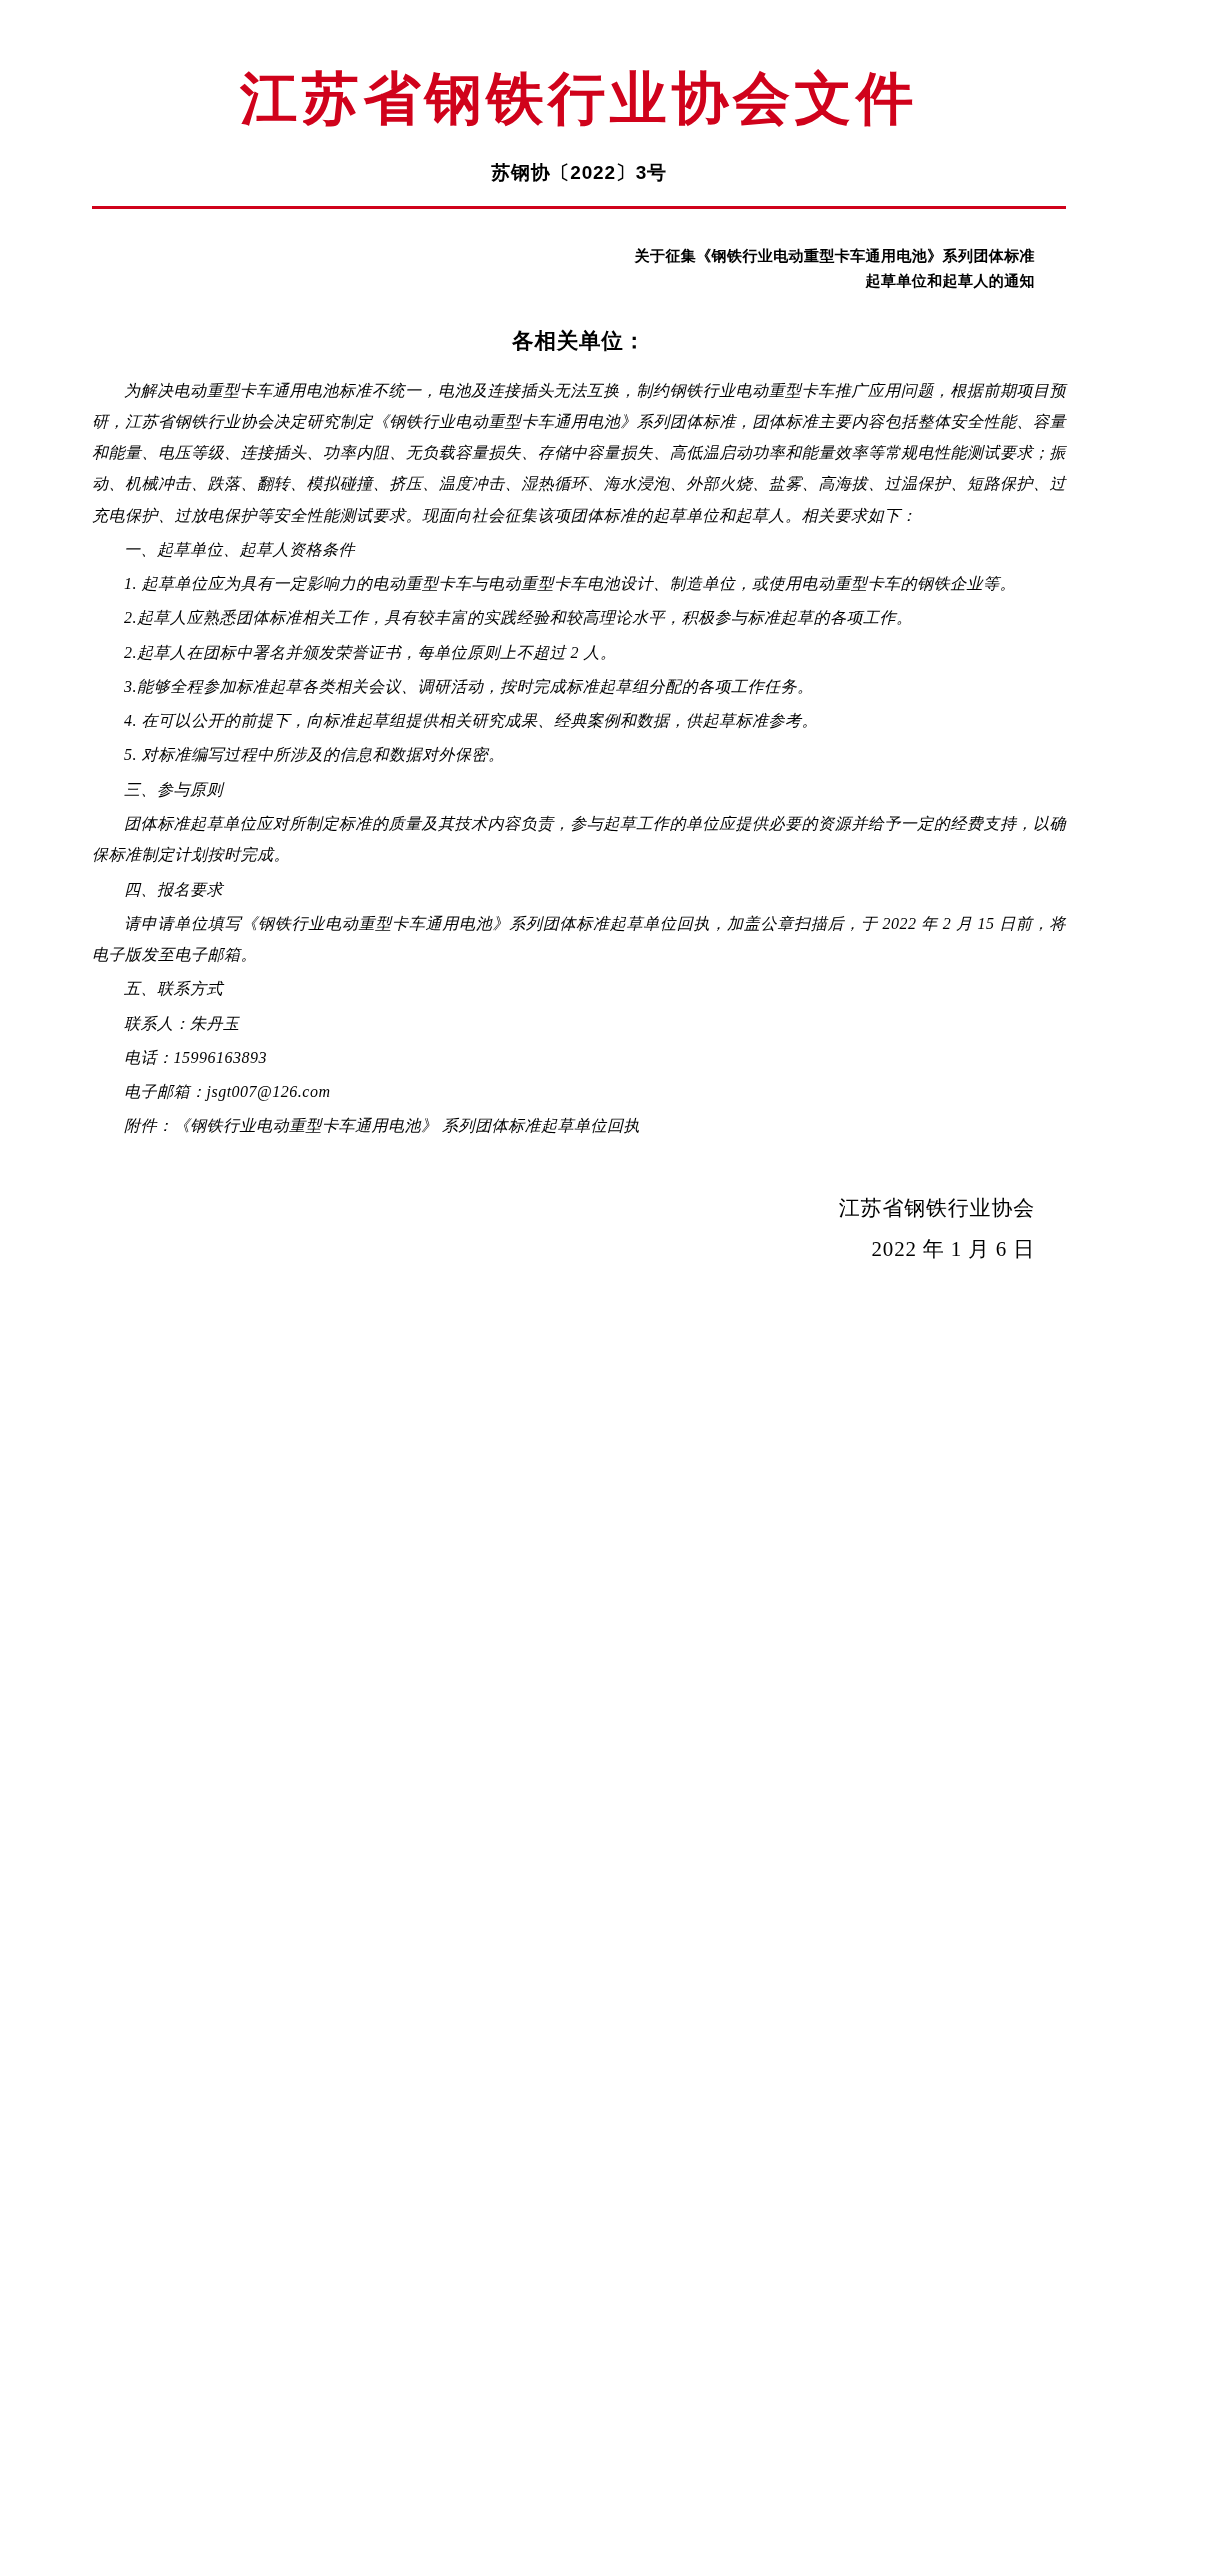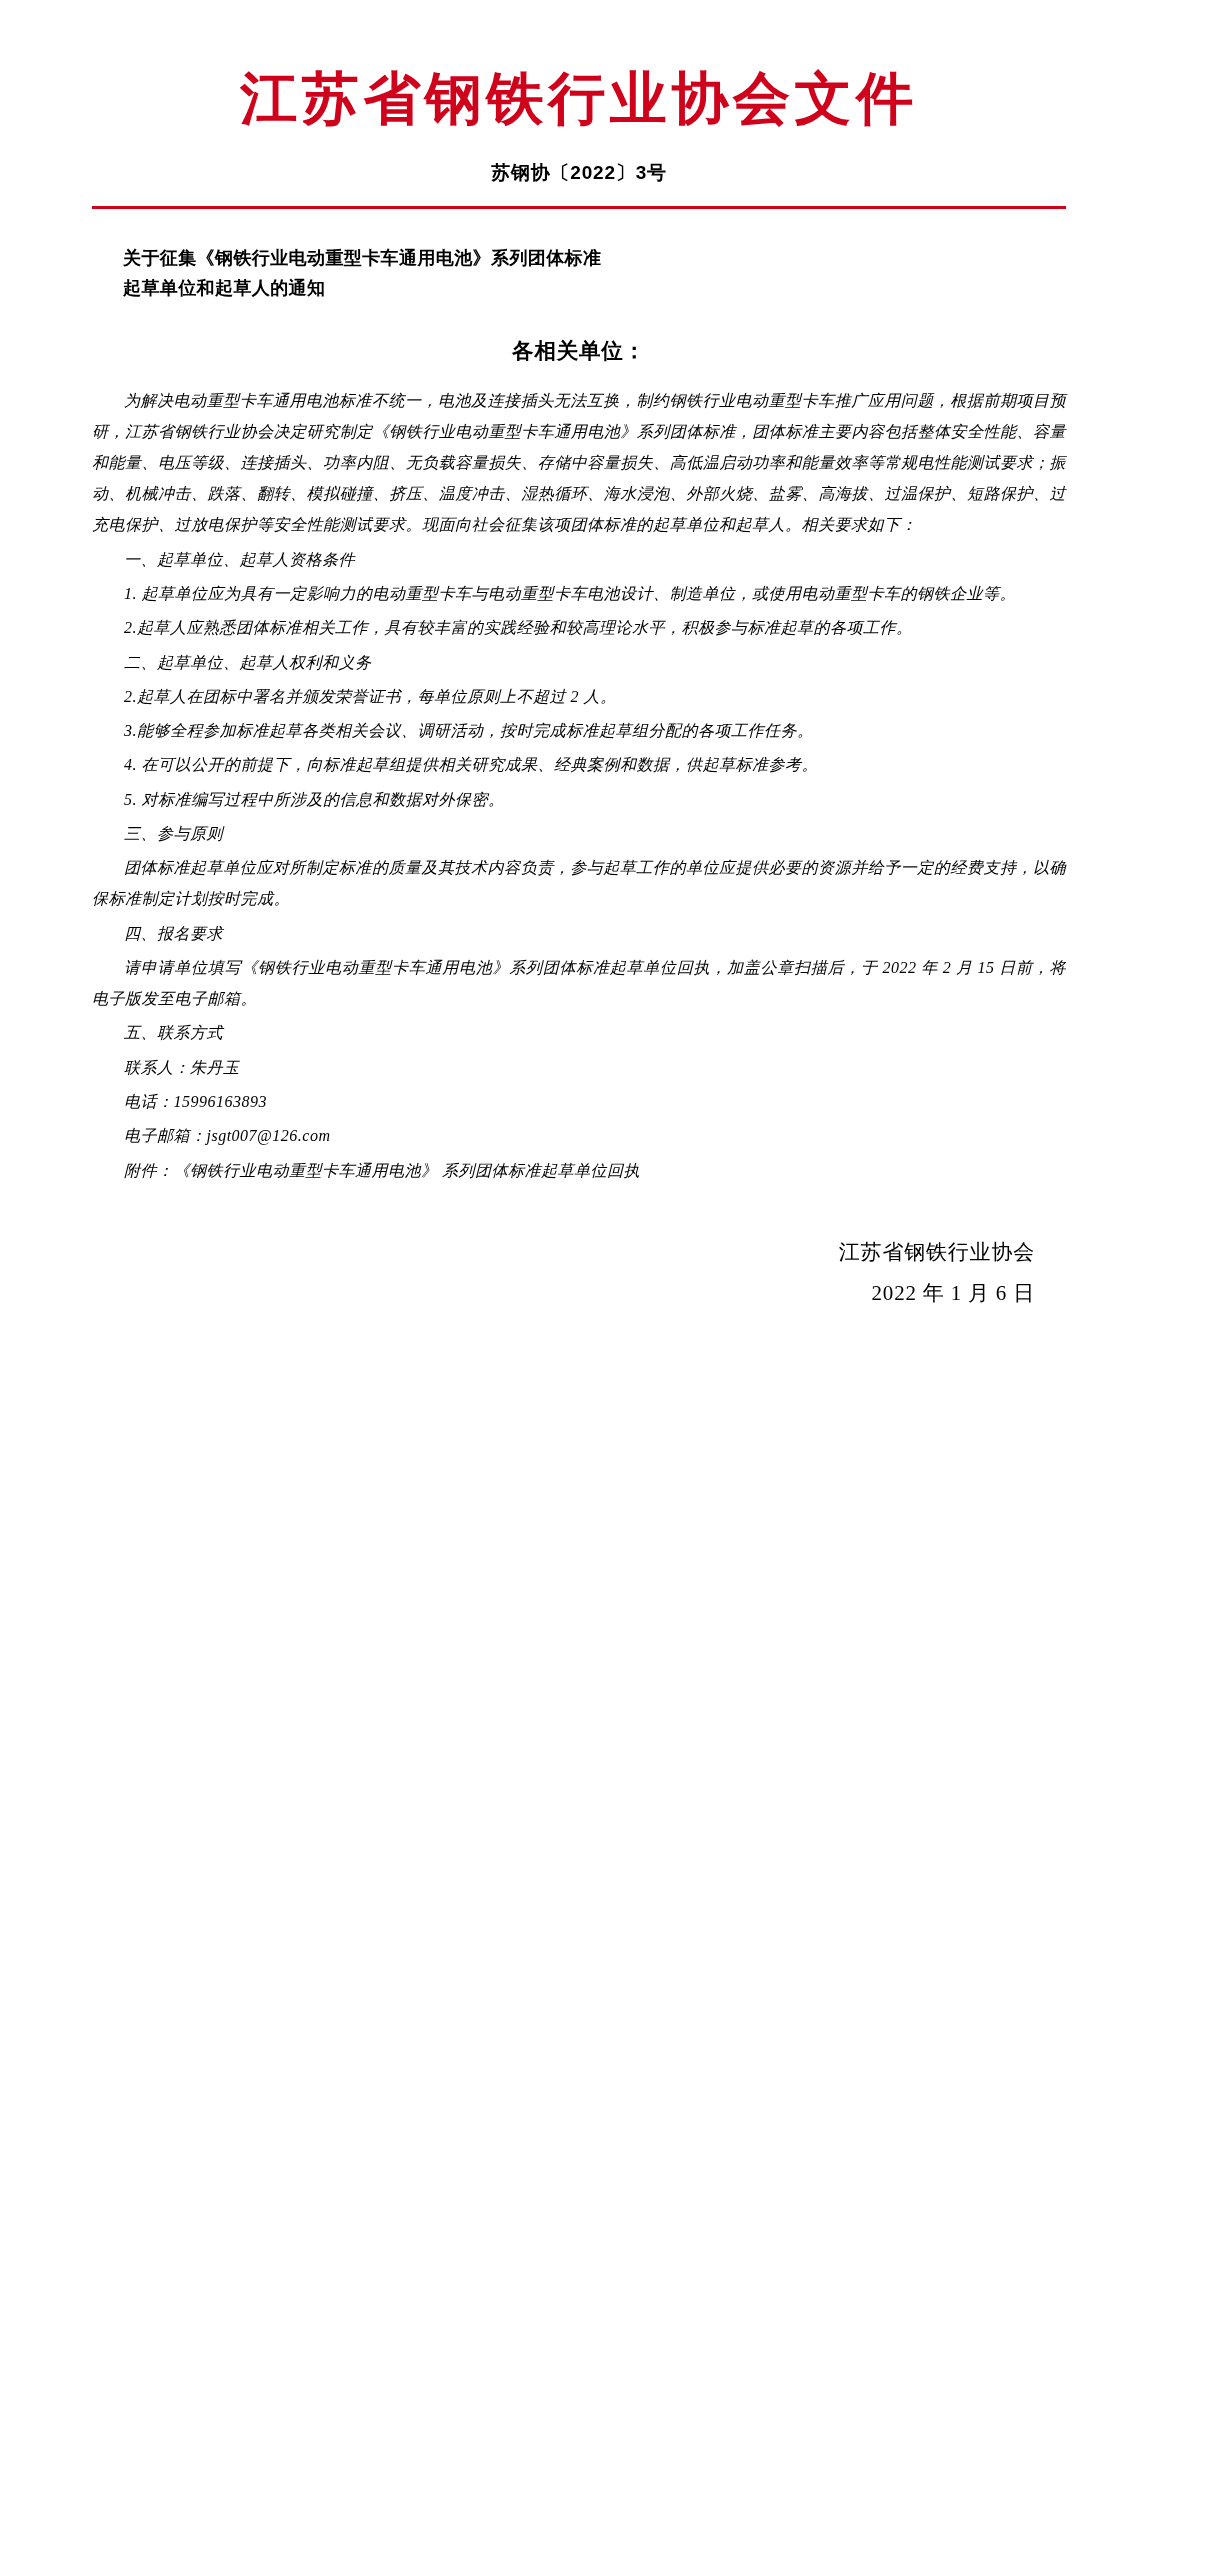--- a/index.html
+++ b/index.html
@@ -41,24 +41,24 @@
     letter-spacing: 0.8px;
     margin-bottom: 20px;
   }
   .red-rule {
     border: none;
     border-top: 3.1px solid #d0021b;
     margin: 0 0 35px 0;
     height: 0;
   }
   .doc-title {
-    text-align: left;
+    text-align: right;
     font-family: "Liberation Sans", "DejaVu Sans", sans-serif;
     font-weight: bold;
-    font-size: 18px;
+    font-size: 15px;
     line-height: 1.65;
     margin: 0 31px 32px 31px;
     letter-spacing: 0.4px;
   }
   .salutation {
     font-family: "Liberation Sans", "DejaVu Sans", sans-serif;
     font-weight: bold;
     font-size: 21.5px;
     margin: 0 0 20px 0;
     letter-spacing: 0.8px;
@@ -102,21 +102,20 @@
     <div>起草单位和起草人的通知</div>
   </div>
 
   <div class="salutation">各相关单位：</div>
 
   <div class="body-text">
     <p>为解决电动重型卡车通用电池标准不统一，电池及连接插头无法互换，制约钢铁行业电动重型卡车推广应用问题，根据前期项目预研，江苏省钢铁行业协会决定研究制定《钢铁行业电动重型卡车通用电池》系列团体标准，团体标准主要内容包括整体安全性能、容量和能量、电压等级、连接插头、功率内阻、无负载容量损失、存储中容量损失、高低温启动功率和能量效率等常规电性能测试要求；振动、机械冲击、跌落、翻转、模拟碰撞、挤压、温度冲击、湿热循环、海水浸泡、外部火烧、盐雾、高海拔、过温保护、短路保护、过充电保护、过放电保护等安全性能测试要求。现面向社会征集该项团体标准的起草单位和起草人。相关要求如下：</p>
     <p>一、起草单位、起草人资格条件</p>
     <p>1. 起草单位应为具有一定影响力的电动重型卡车与电动重型卡车电池设计、制造单位，或使用电动重型卡车的钢铁企业等。</p>
     <p>2.起草人应熟悉团体标准相关工作，具有较丰富的实践经验和较高理论水平，积极参与标准起草的各项工作。</p>
-    <p>二、起草单位、起草人权利和义务</p>
     <p>2.起草人在团标中署名并颁发荣誉证书，每单位原则上不超过 2 人。</p>
     <p>3.能够全程参加标准起草各类相关会议、调研活动，按时完成标准起草组分配的各项工作任务。</p>
     <p>4. 在可以公开的前提下，向标准起草组提供相关研究成果、经典案例和数据，供起草标准参考。</p>
     <p>5. 对标准编写过程中所涉及的信息和数据对外保密。</p>
     <p>三、参与原则</p>
     <p>团体标准起草单位应对所制定标准的质量及其技术内容负责，参与起草工作的单位应提供必要的资源并给予一定的经费支持，以确保标准制定计划按时完成。</p>
     <p>四、报名要求</p>
     <p>请申请单位填写《钢铁行业电动重型卡车通用电池》系列团体标准起草单位回执，加盖公章扫描后，于 2022 年 2 月 15 日前，将电子版发至电子邮箱。</p>
     <p>五、联系方式</p>
     <p>联系人：朱丹玉</p>

